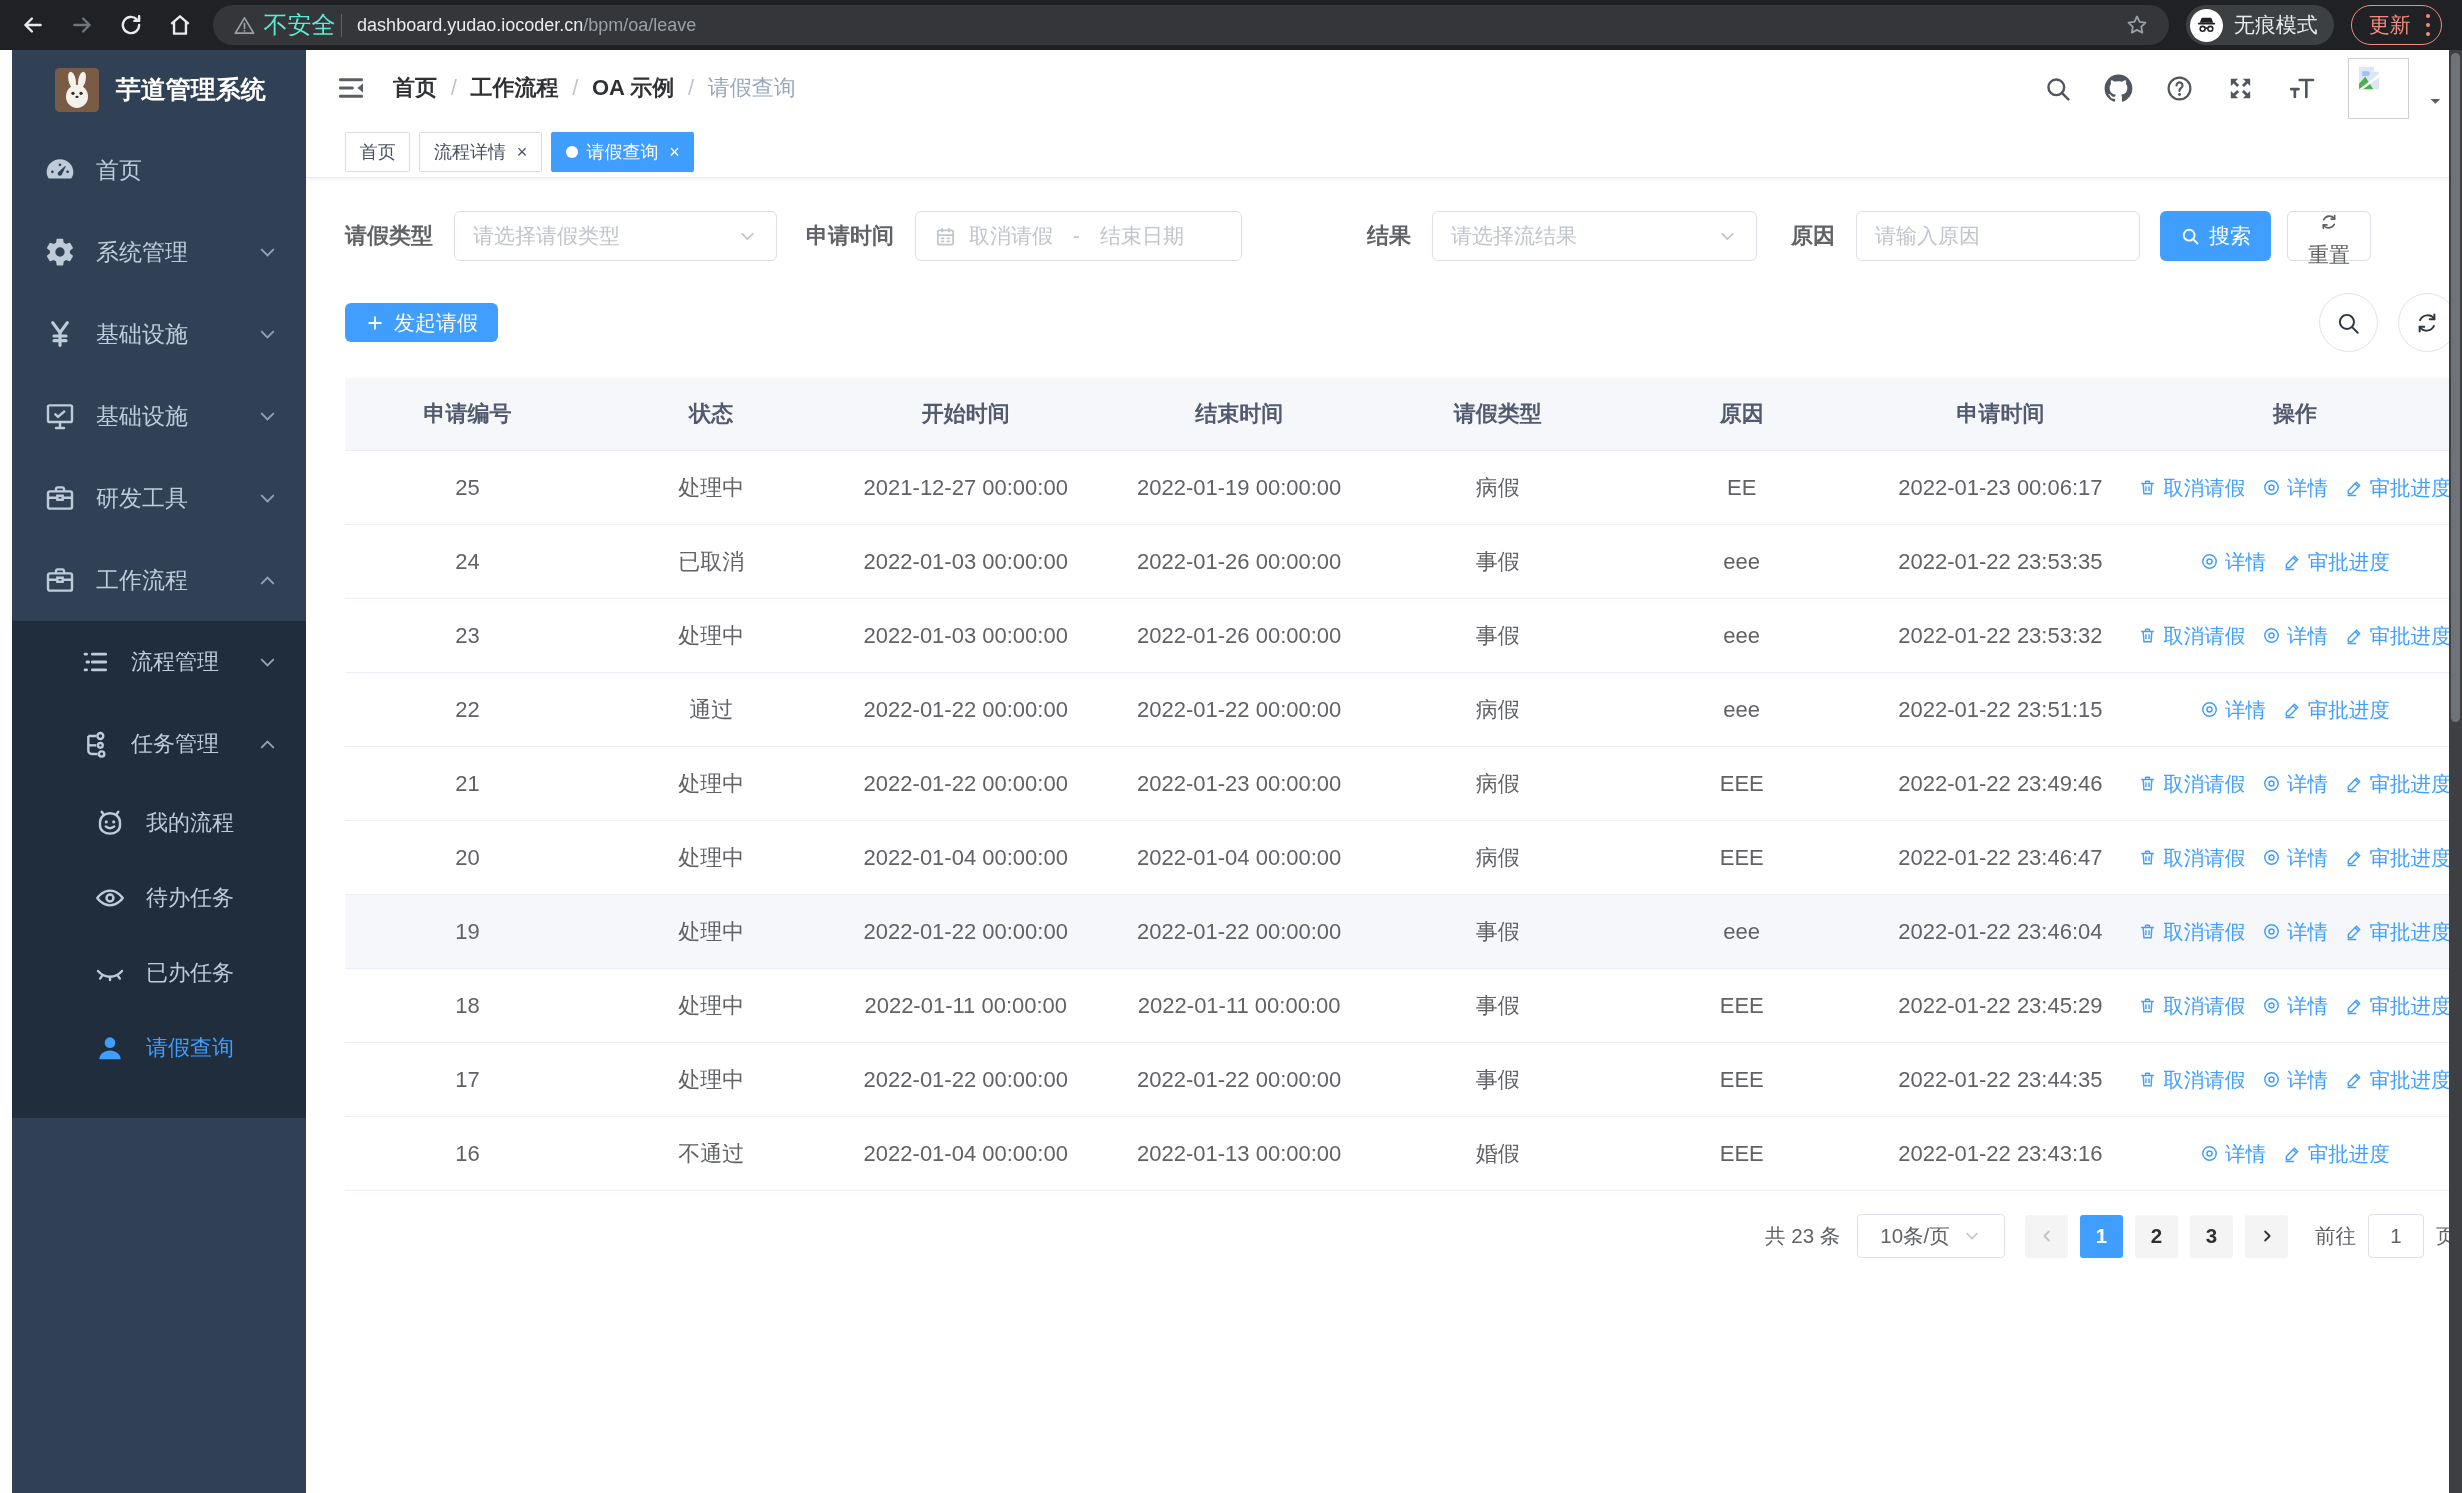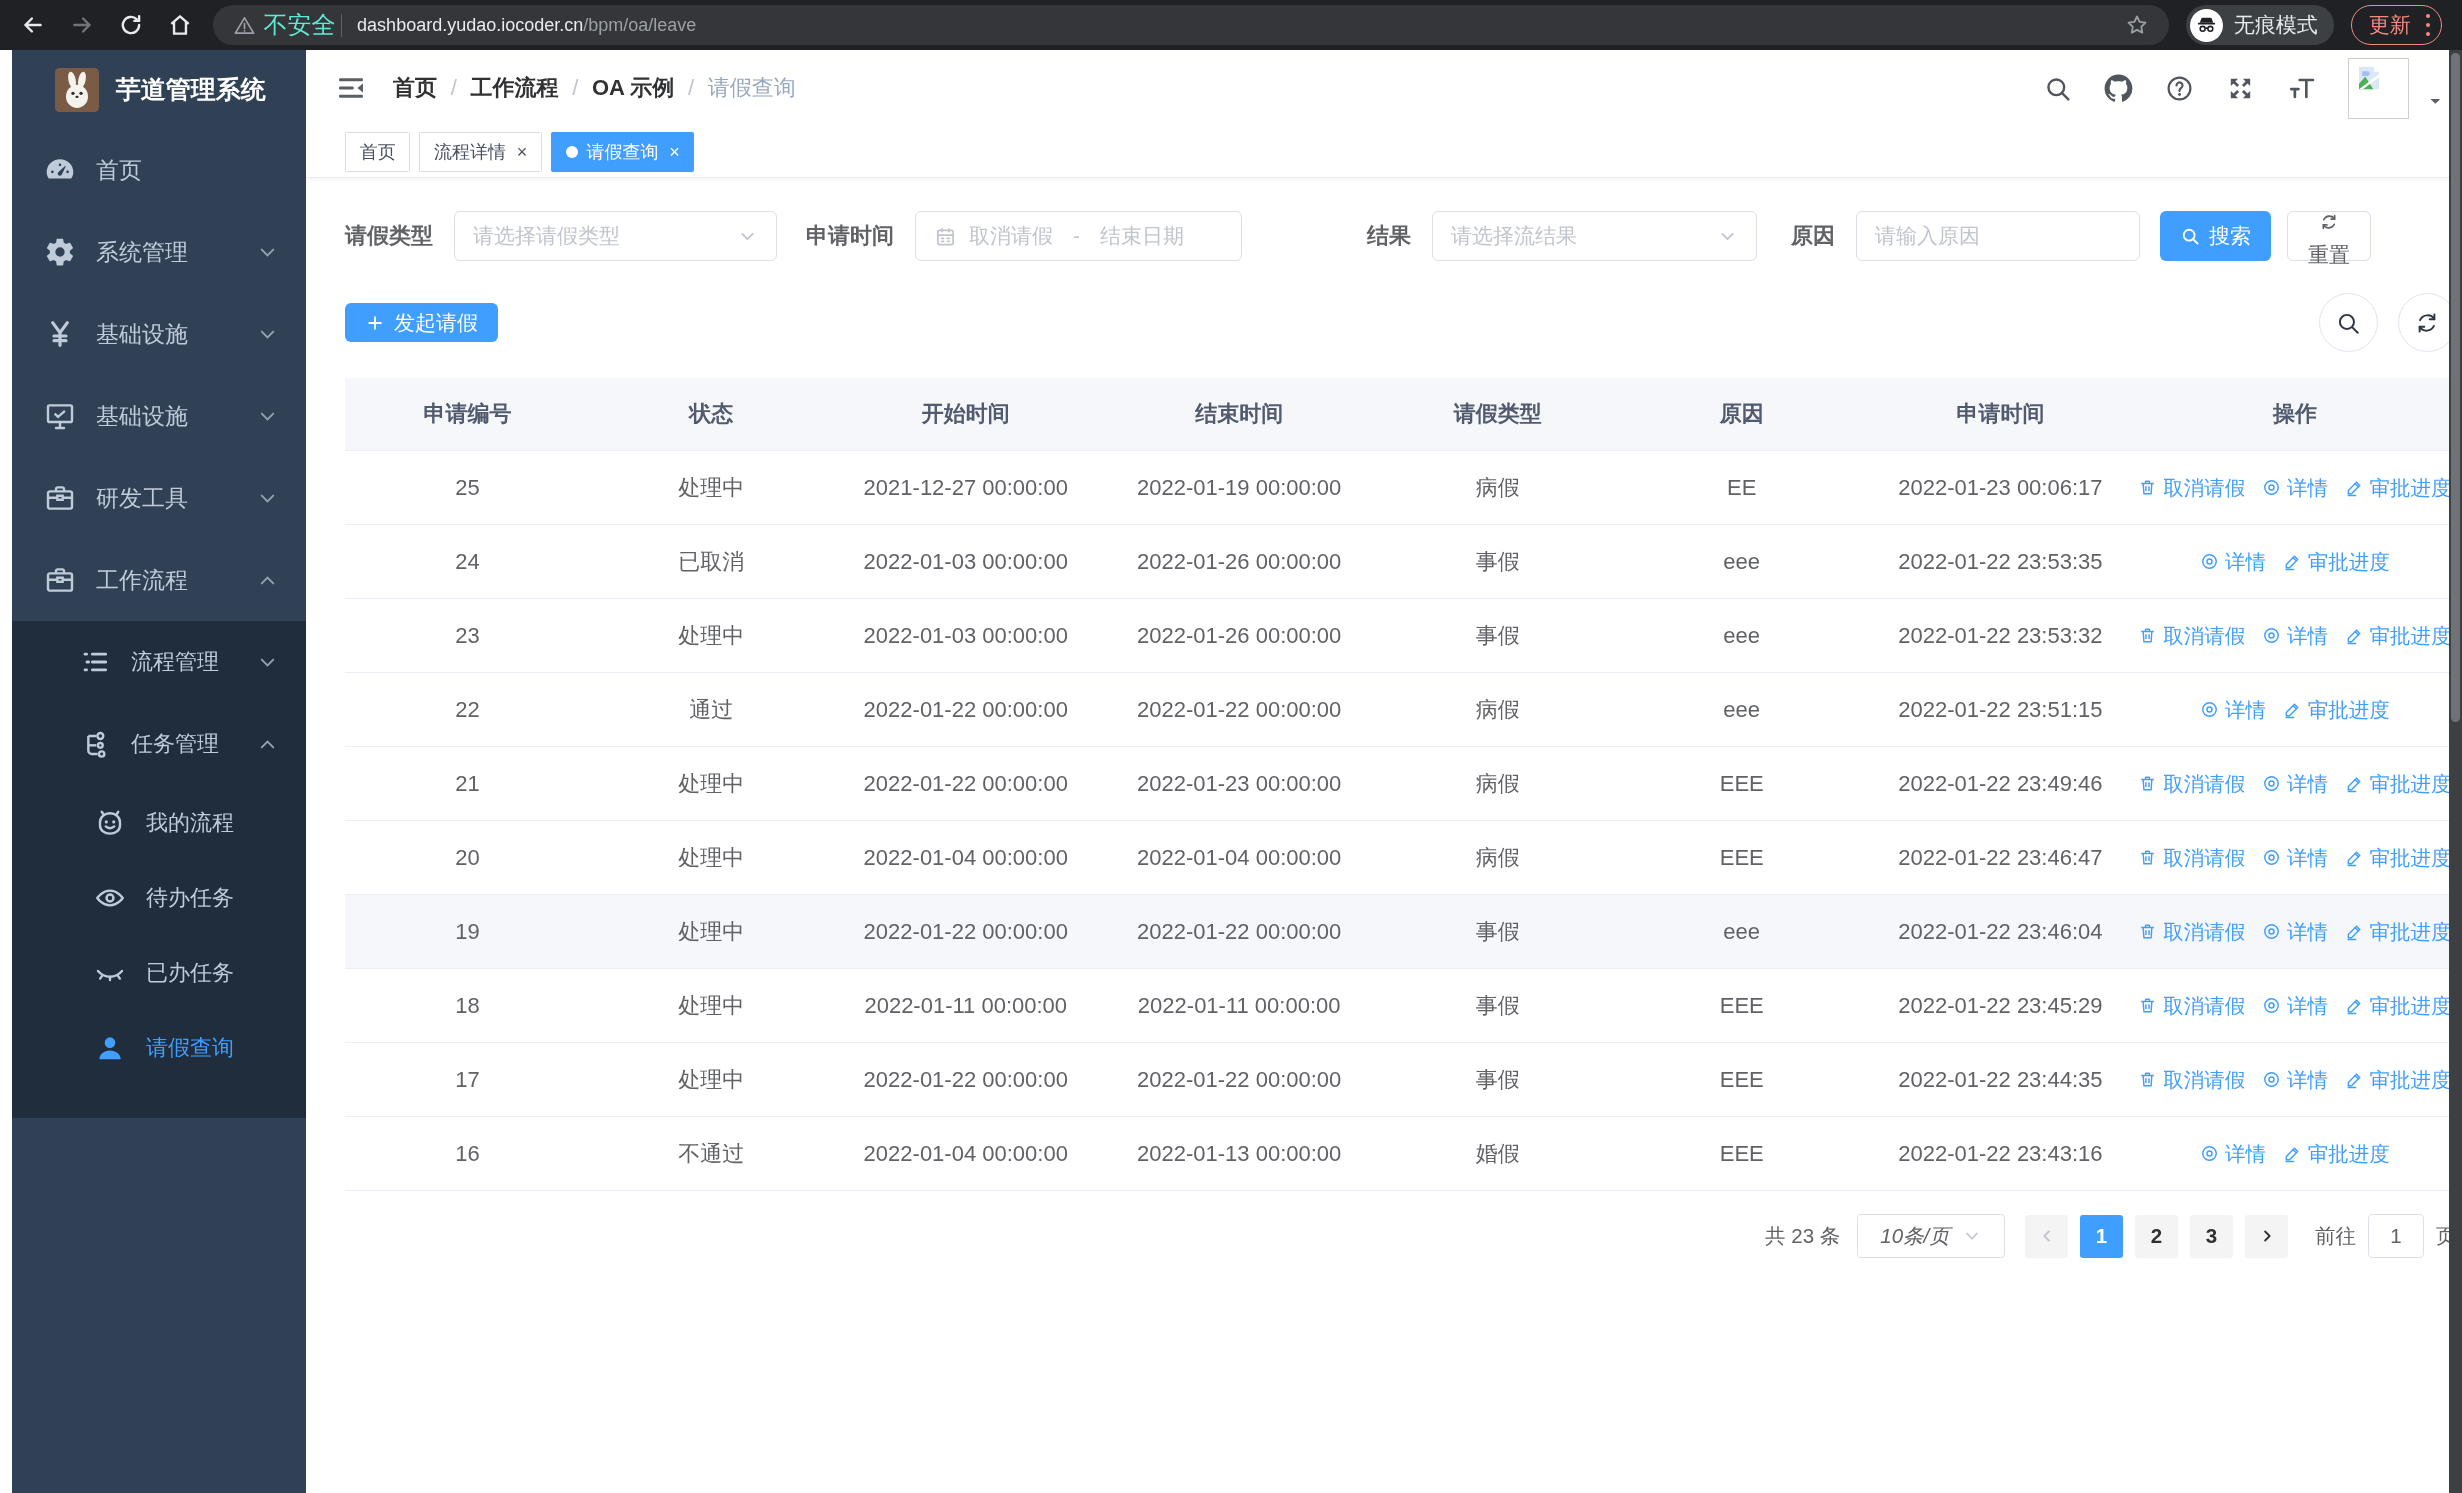--- a/index.html
+++ b/index.html
@@ -113,21 +113,21 @@
   .c4{width:11.2%;}.c5{width:11.9%;}.c6{width:12.6%;}.c7{width:15.3%;}
   .cell-actions{display:flex;align-items:center;justify-content:center;gap:16.7px;}
   .action{display:inline-flex;align-items:center;gap:6px;color:#409eff;font-size:20.5px;cursor:pointer;white-space:nowrap;}
   .action .icon{width:19px;height:19px;}
 
   
   .pagination{display:flex;align-items:center;justify-content:flex-end;margin-top:23px;
     font-size:20.5px;color:#606266;white-space:nowrap;}
   .pg-total{margin-right:16.7px;}
   .pg-select{width:148px;height:44px;border:1.5px solid #dcdfe6;border-radius:4.6px;display:flex;
-    align-items:center;justify-content:center;gap:12px;color:#606266;cursor:pointer;margin-right:20px;font-style:italic;}
+    align-items:center;justify-content:center;gap:12px;color:#606266;cursor:pointer;margin-right:20px;}
   .pg-select .chev-s{width:20px;height:20px;color:#c0c4cc;}
   .pg-list{display:flex;align-items:center;gap:12px;}
   .pg-btn{min-width:43px;height:43px;border-radius:3px;background:#f4f4f5;display:flex;align-items:center;
     justify-content:center;font-weight:700;color:#303133;font-size:20.5px;cursor:pointer;padding:0 6px;}
   .pg-btn.active{background:#409eff;color:#fff;}
   .pg-btn .icon{width:18px;height:18px;}
   .pg-btn.disabled{color:#c0c4cc;}
   .pg-goto{margin-left:27px;display:flex;align-items:center;gap:12px;}
   .pg-goto-input{width:56px;height:44px;border:1.5px solid #dcdfe6;border-radius:4.6px;display:flex;
     align-items:center;justify-content:center;color:#606266;}

